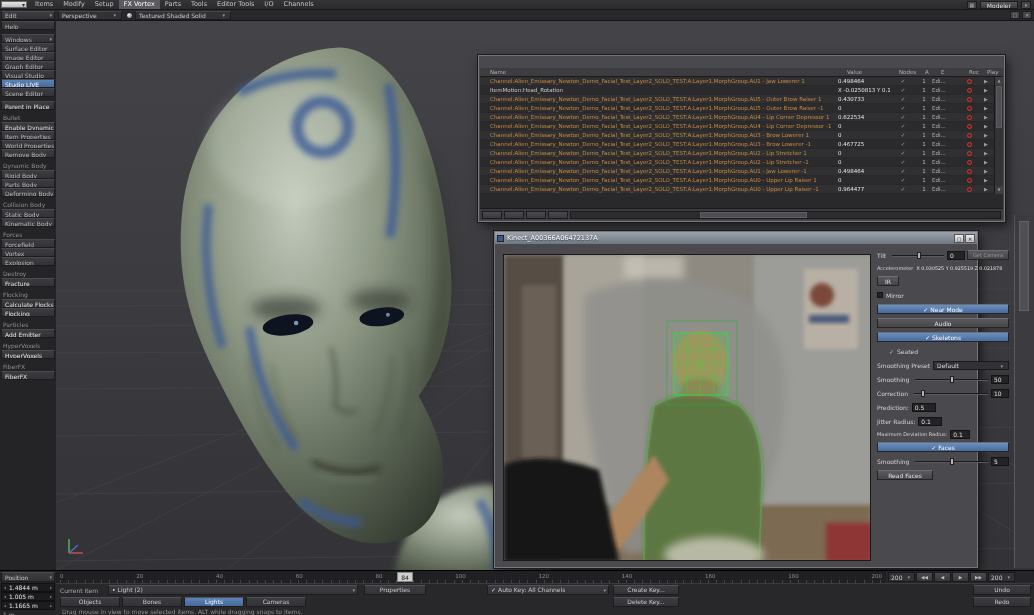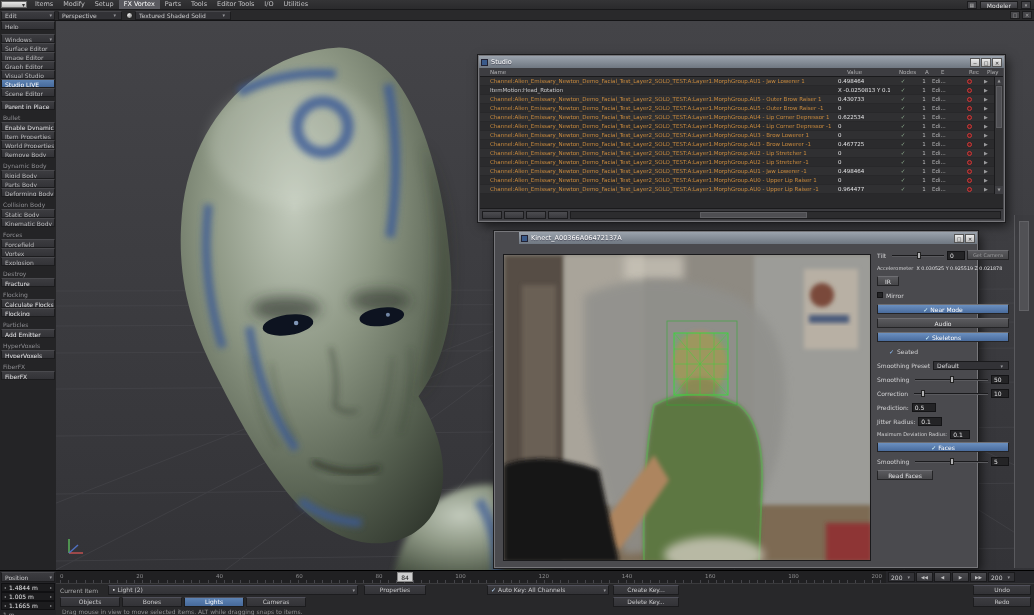--- a/index.html
+++ b/index.html
@@ -74,21 +74,21 @@
 .vthumb{position:absolute;left:1px;right:1px;top:9px;height:42px;background:#4e4e52;border:1px solid #5e5e62;}
 .varrow{position:absolute;left:0;right:0;height:8px;text-align:center;font-size:4px;color:#999;line-height:8px;background:#3e3e42;}
 .va-up{top:0;}.va-dn{bottom:0;}
 .st-empty{position:absolute;left:1px;right:1px;top:138px;height:16px;background:#29292b;}
 .st-foot{position:absolute;left:1px;right:1px;bottom:1px;height:12px;background:#3c3c40;border-top:1px solid #1a1a1c;display:flex;align-items:center;gap:2px;padding:0 2px;}
 .mini-btn{width:20px;height:8px;background:linear-gradient(#4c4c50,#3a3a3e);border:1px solid #1c1c1e;}
 .hscroll{flex:1;height:8px;background:#2c2c2e;border:1px solid #1c1c1e;position:relative;}
 .hthumb{position:absolute;left:30%;width:25%;top:0;bottom:0;background:#4e4e52;border:1px solid #5e5e62;}
 
 
-#kinect{left:494px;top:231px;width:484px;height:337px;z-index:6;padding-left:24px;}
+#kinect{left:494px;top:231px;width:484px;height:337px;z-index:6;}
 .k-video{position:absolute;left:8px;top:22px;width:368px;height:307px;background:#222;border:1px solid #1a1a1c;overflow:hidden;}
 .k-panel{position:absolute;left:380px;top:14px;width:136px;bottom:4px;font-size:6px;overflow:hidden;}
 .krow{display:flex;align-items:center;margin:4px 2px 0 2px;height:10px;}
 .krow.ksmall{height:8px;}
 .klabel{color:#d2d2d4;margin-right:3px;white-space:nowrap;}
 .krow.ksmall .klabel{font-size:5px;}
 .kaccel{font-size:4.8px;color:#e4e4e6;white-space:nowrap;overflow:hidden;}
 .kinput{background:#242426;border:1px solid #141416;color:#e0e0e2;height:9px;line-height:8px;padding:0 2px;text-align:left;}
 .kslider{position:relative;flex:1;height:9px;margin:0 3px;}
 .kslider::before{content:"";position:absolute;left:0;right:0;top:4px;height:1px;background:#1a1a1c;box-shadow:0 1px 0 #5a5a5e;}
@@ -147,21 +147,21 @@
     <div class="menus">
 
     <div class="menu-item">Items</div>
         <div class="menu-item">Modify</div>
         <div class="menu-item">Setup</div>
         <div class="menu-item active">FX Vortex</div>
         <div class="menu-item">Parts</div>
         <div class="menu-item">Tools</div>
         <div class="menu-item">Editor Tools</div>
         <div class="menu-item">I/O</div>
-        <div class="menu-item">Utilities</div>
+        <div class="menu-item">Channels</div>
       </div>
     <div class="mb-right">
       <div class="mb-icon">▦</div>
       <div class="mb-modeler">Modeler</div>
       <div class="mb-icon">▾</div>
     </div>
   </div>
 
   <div class="viewbar">
     <div class="vb-edit dd">Edit</div>
@@ -285,29 +285,20 @@
       <line x1="7" y1="19" x2="7" y2="5" stroke="#58b058" stroke-width="1.5"></line>
       <line x1="7" y1="19" x2="16" y2="11" stroke="#5070c0" stroke-width="1.5"></line>
     </svg>
   </div>
 
   <div class="bg-strip">
       <i></i>
     </div>
 
   <div class="win" id="studio">
-    <div class="win-title">
-      <span class="wt-icon"></span>
-      <span class="wt-text">Studio</span>
-      <span class="wt-btns">
-        <span class="wbtn">─</span>
-        <span class="wbtn">□</span>
-        <span class="wbtn">✕</span>
-      </span>
-    </div>
     <div class="st-head">
 
     <span class="hcell h-name">Name</span>
         <span class="hcell h-val">Value</span>
         <span class="hcell h-nodes">Nodes</span>
         <span class="hcell h-a">A</span>
         <span class="hcell h-e">E</span>
         <span class="hcell h-rec">Rec</span>
         <span class="hcell h-play">Play</span>
       </div>

